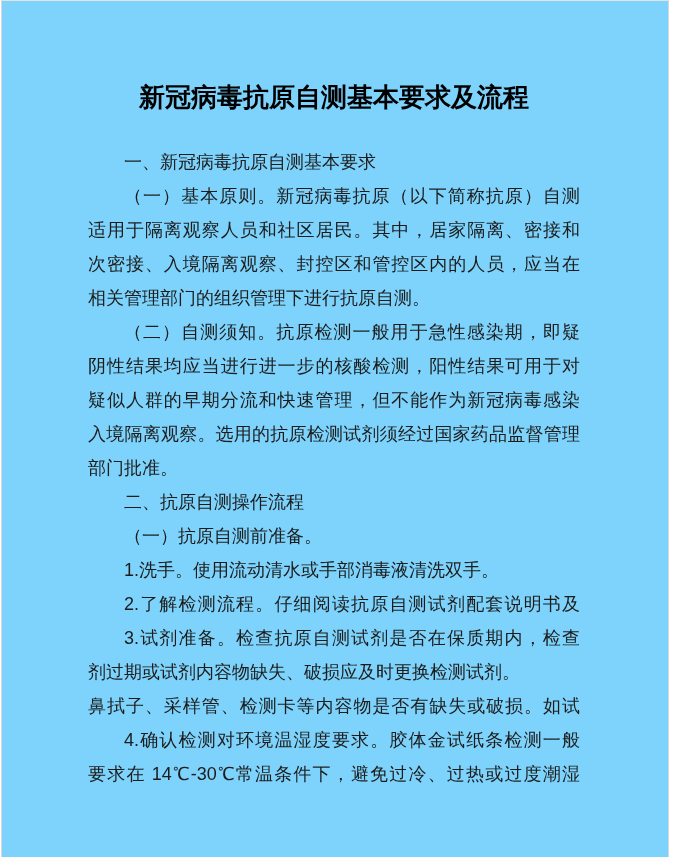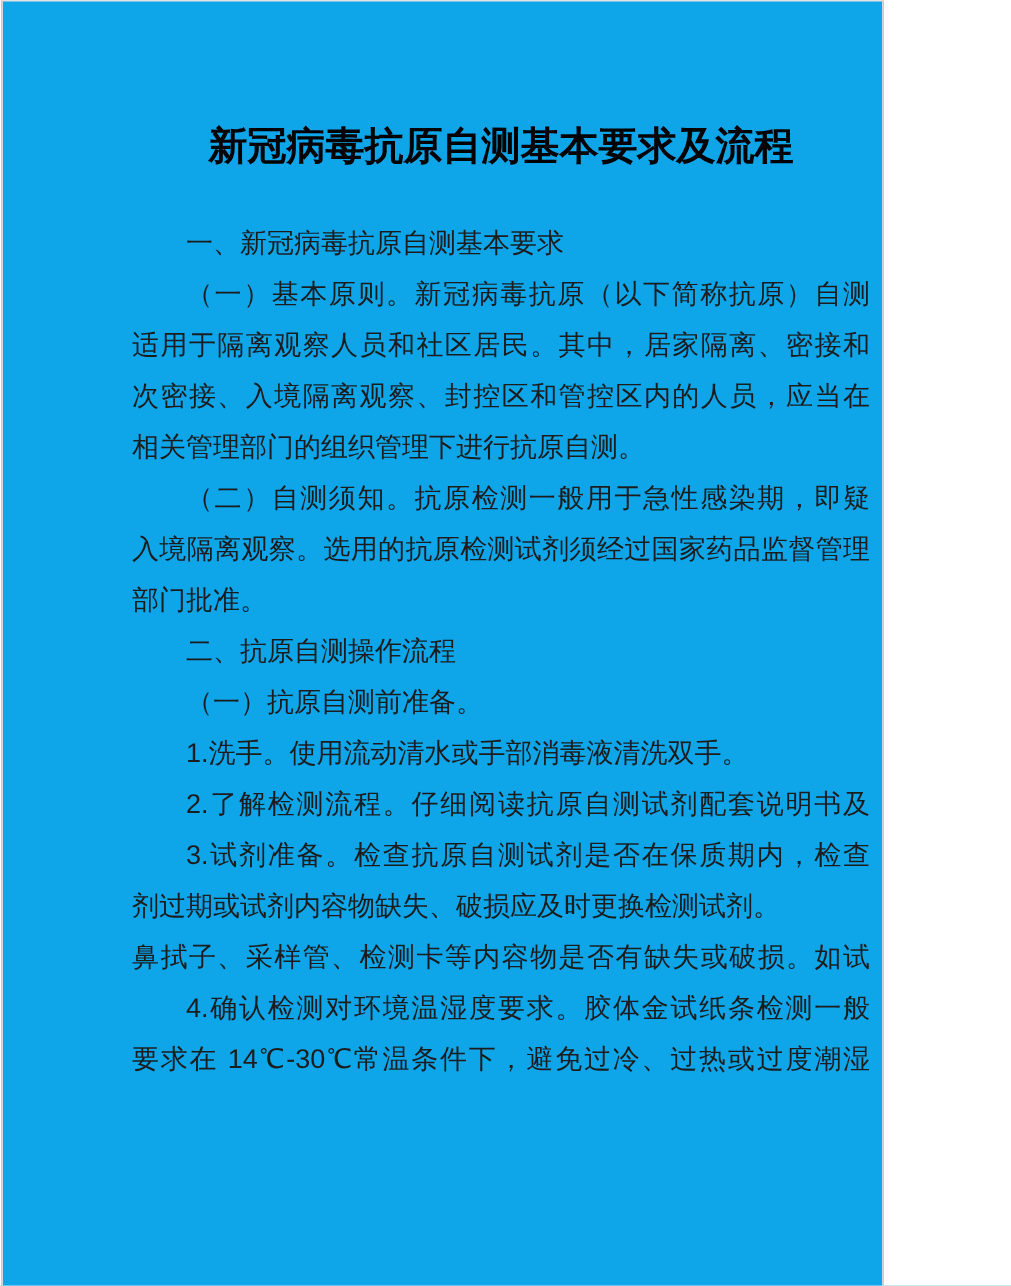--- a/index.html
+++ b/index.html
@@ -12,24 +12,24 @@
     height: 857px;
     overflow: hidden;
     position: relative;
     font-family: "Liberation Sans", sans-serif;
     color: #111111;
   }
   .page {
     position: absolute;
     left: 1px;
     top: 0;
-    width: 588px;
+    width: 668px;
     height: 857px;
     box-sizing: border-box;
-    background: #0ea5e9;
+    background: #7dd3fc;
     border-top: 1px solid #e3e3e3;
     border-left: 1px solid #d6d6d6;
     border-right: 1px solid #d6d6d6;
   }
   .doc-title {
     position: absolute;
     top: 82px;
     left: 86px;
     width: 492px;
     text-align: center;
@@ -78,20 +78,22 @@
         <div class="line first last">一、新冠病毒抗原自测基本要求</div>
       </div>
       <div class="paragraph">
         <div class="line first">（一）基本原则。新冠病毒抗原（以下简称抗原）自测</div>
         <div class="line">适用于隔离观察人员和社区居民。其中，居家隔离、密接和</div>
         <div class="line">次密接、入境隔离观察、封控区和管控区内的人员，应当在</div>
         <div class="line last">相关管理部门的组织管理下进行抗原自测。</div>
       </div>
       <div class="paragraph">
         <div class="line first">（二）自测须知。抗原检测一般用于急性感染期，即疑</div>
+        <div class="line">阴性结果均应当进行进一步的核酸检测，阳性结果可用于对</div>
+        <div class="line">疑似人群的早期分流和快速管理，但不能作为新冠病毒感染</div>
         <div class="line">入境隔离观察。选用的抗原检测试剂须经过国家药品监督管理</div>
         <div class="line last">部门批准。</div>
       </div>
       <div class="paragraph">
         <div class="line first last">二、抗原自测操作流程</div>
       </div>
       <div class="paragraph">
         <div class="line first last">（一）抗原自测前准备。</div>
       </div>
       <div class="paragraph">

